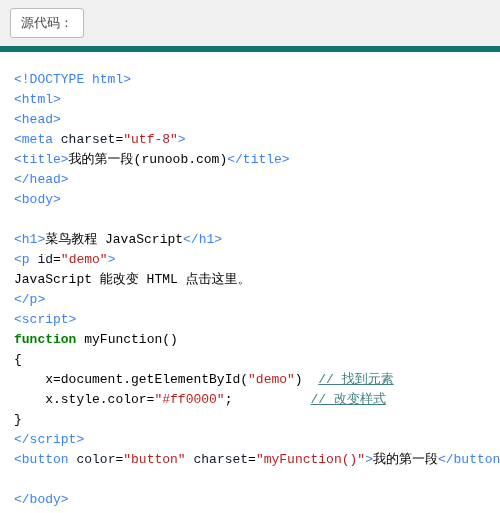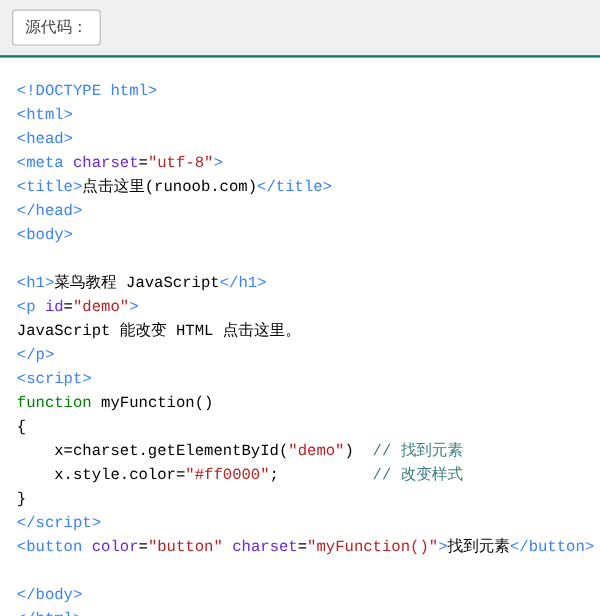--- a/index.html
+++ b/index.html
@@ -5,21 +5,21 @@
   * { box-sizing: border-box; }
   body {
     margin: 0;
     padding: 0;
     font-family: "Microsoft YaHei", "PingFang SC", sans-serif;
     background: #fff;
     width: 500px;
   }
   .toolbar {
     background: #f0f0f0;
-    border-bottom: 2px solid #0f766e;
+    border-bottom: 6px solid #0f766e;
     padding: 8px 10px;
   }
   .src-btn {
     background: #fff;
     border: 1px solid #bbb;
     border-radius: 3px;
     padding: 5px 10px;
     font-size: 13px;
     color: #444;
     cursor: pointer;
@@ -27,48 +27,48 @@
   }
   .code-area {
     padding: 18px 14px 20px 14px;
     font-family: Consolas, "Courier New", monospace;
     font-size: 13px;
     line-height: 20px;
     color: #000;
     white-space: pre;
   }
   .tag { color: #3b82f6; }
-  .attr-name { color: #6d28d9; }
+  .attr-name { color: #0f172a; }
   .attr-val { color: #ba2121; }
-  .kw { color: #008000; font-weight: normal; }
+  .kw { color: #008000; font-weight: bold; }
   .str { color: #ba2121; }
-  .com { color: #408080; }
+  .com { color: #408080; text-decoration: underline; }
 </style>
 </head>
 <body>
 
 <div class="toolbar">
   <button class="src-btn">源代码：</button>
 </div>
 
 <div class="code-area"><span class="tag">&lt;!DOCTYPE html&gt;</span>
 <span class="tag">&lt;html&gt;</span>
 <span class="tag">&lt;head&gt;</span>
 <span class="tag">&lt;meta </span><span class="attr-name">charset</span><span>=</span><span class="attr-val">"utf-8"</span><span class="tag">&gt;</span>
-<span class="tag">&lt;title&gt;</span><span>点击这里(runoob.com)</span><span class="tag">&lt;/title&gt;</span>
+<span class="tag">&lt;title&gt;</span><span>我的第一段(runoob.com)</span><span class="tag">&lt;/title&gt;</span>
 <span class="tag">&lt;/head&gt;</span>
 <span class="tag">&lt;body&gt;</span>
 
 <span class="tag">&lt;h1&gt;</span><span>菜鸟教程 JavaScript</span><span class="tag">&lt;/h1&gt;</span>
 <span class="tag">&lt;p </span><span class="attr-name">id</span><span>=</span><span class="attr-val">"demo"</span><span class="tag">&gt;</span>
 <span>JavaScript 能改变 HTML 点击这里。</span>
 <span class="tag">&lt;/p&gt;</span>
 <span class="tag">&lt;script&gt;</span>
 <span class="kw">function</span><span> myFunction()</span>
 <span>{</span>
-<span>    x=charset.getElementById(</span><span class="str">"demo"</span><span>)  </span><span class="com">// 找到元素</span>
+<span>    x=document.getElementById(</span><span class="str">"demo"</span><span>)  </span><span class="com">// 找到元素</span>
 <span>    x.style.color=</span><span class="str">"#ff0000"</span><span>;          </span><span class="com">// 改变样式</span>
 <span>}</span>
 <span class="tag">&lt;/script&gt;</span>
-<span class="tag">&lt;button </span><span class="attr-name">color</span>=<span class="attr-val">"button"</span> <span class="attr-name">charset</span>=<span class="attr-val">"myFunction()"</span><span class="tag">&gt;</span><span>找到元素</span><span class="tag">&lt;/button&gt;</span>
+<span class="tag">&lt;button </span><span class="attr-name">color</span>=<span class="attr-val">"button"</span> <span class="attr-name">charset</span>=<span class="attr-val">"myFunction()"</span><span class="tag">&gt;</span><span>我的第一段</span><span class="tag">&lt;/button&gt;</span>
 
 <span class="tag">&lt;/body&gt;</span>
 <span class="tag">&lt;/html&gt;</span></div>
 
 </body></html>

